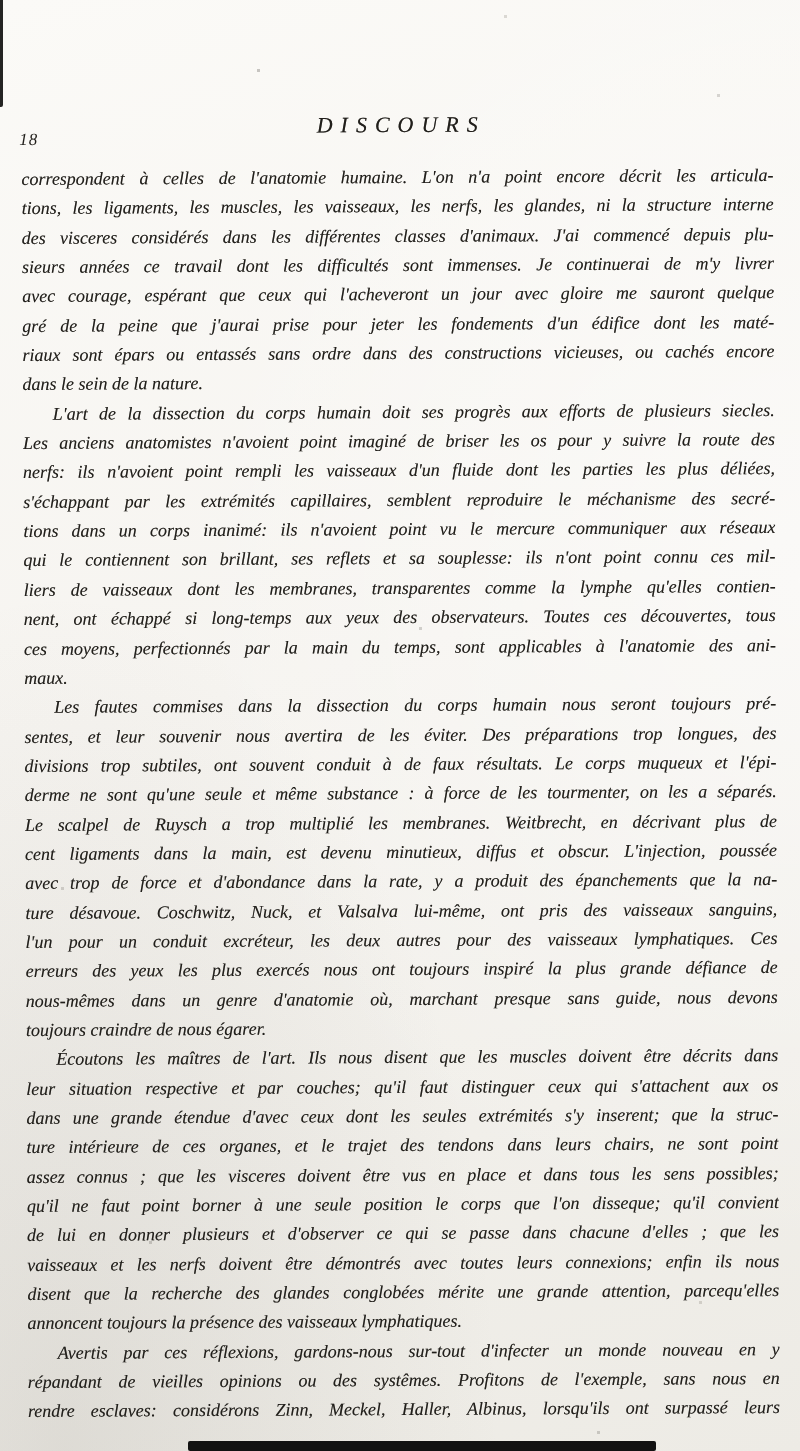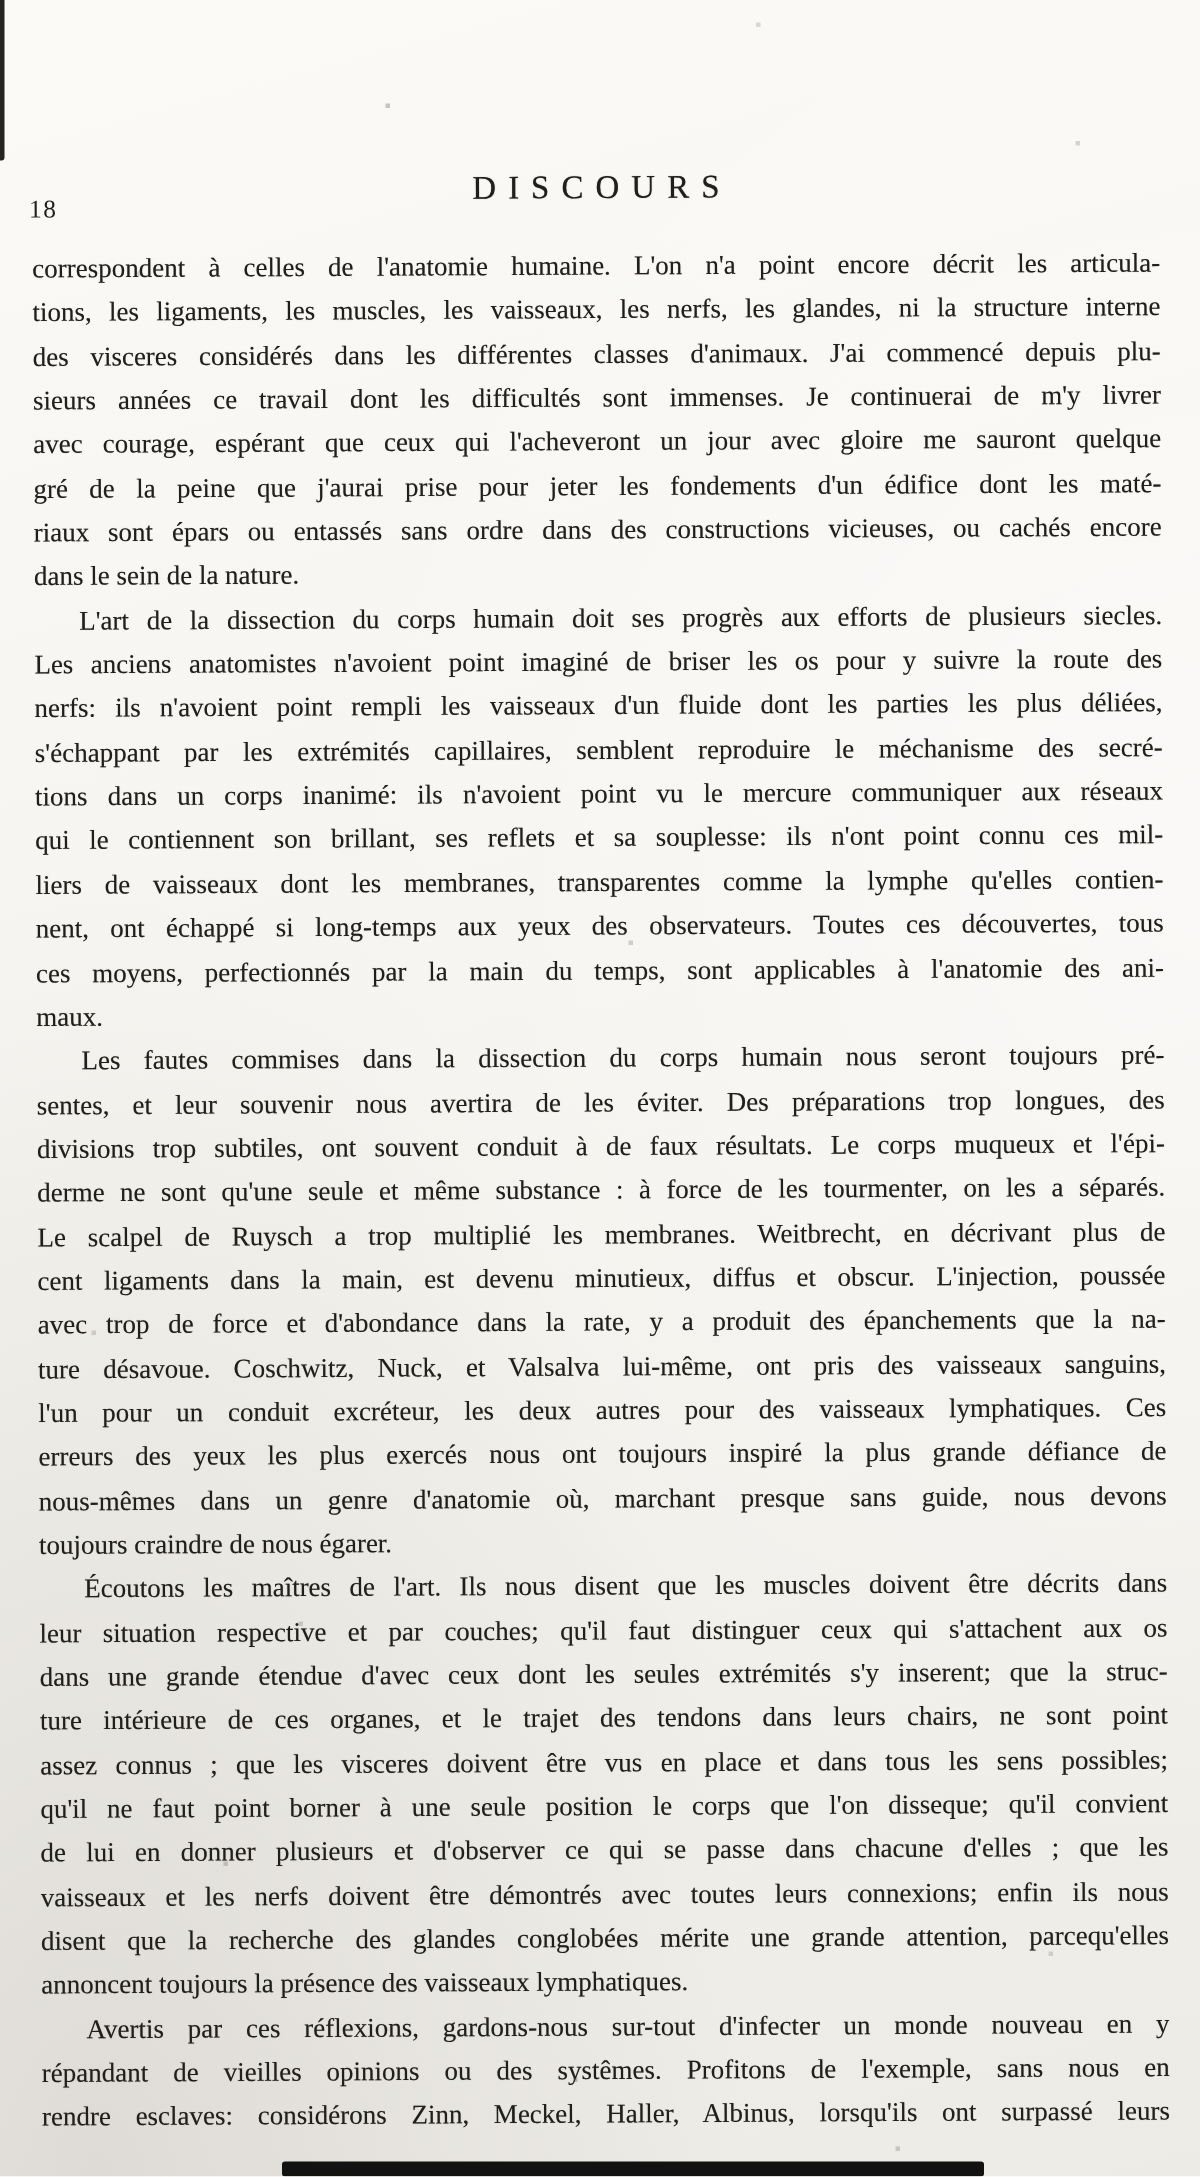--- a/index.html
+++ b/index.html
@@ -8,20 +8,21 @@
     width: 800px;
     height: 1451px;
     margin: 0;
     overflow: hidden;
     background:
       radial-gradient(ellipse at 8% 100%, rgba(115,110,100,0.14), rgba(115,110,100,0) 42%),
       radial-gradient(ellipse at 100% 40%, rgba(255,255,255,0.5), rgba(255,255,255,0) 55%),
       linear-gradient(165deg, #fbfaf7 0%, #f6f4f0 45%, #edebe5 100%);
     font-family: "Liberation Serif", "DejaVu Serif", serif;
     color: #211f1b;
+    font-style: italic;
   }
   .tilt {
     position: absolute;
     left: 0; top: 0; right: 0; bottom: 0;
     transform: rotate(-0.3deg);
     transform-origin: 50% 45%;
   }
   .pagenum {
     position: absolute;
     left: 22px;

